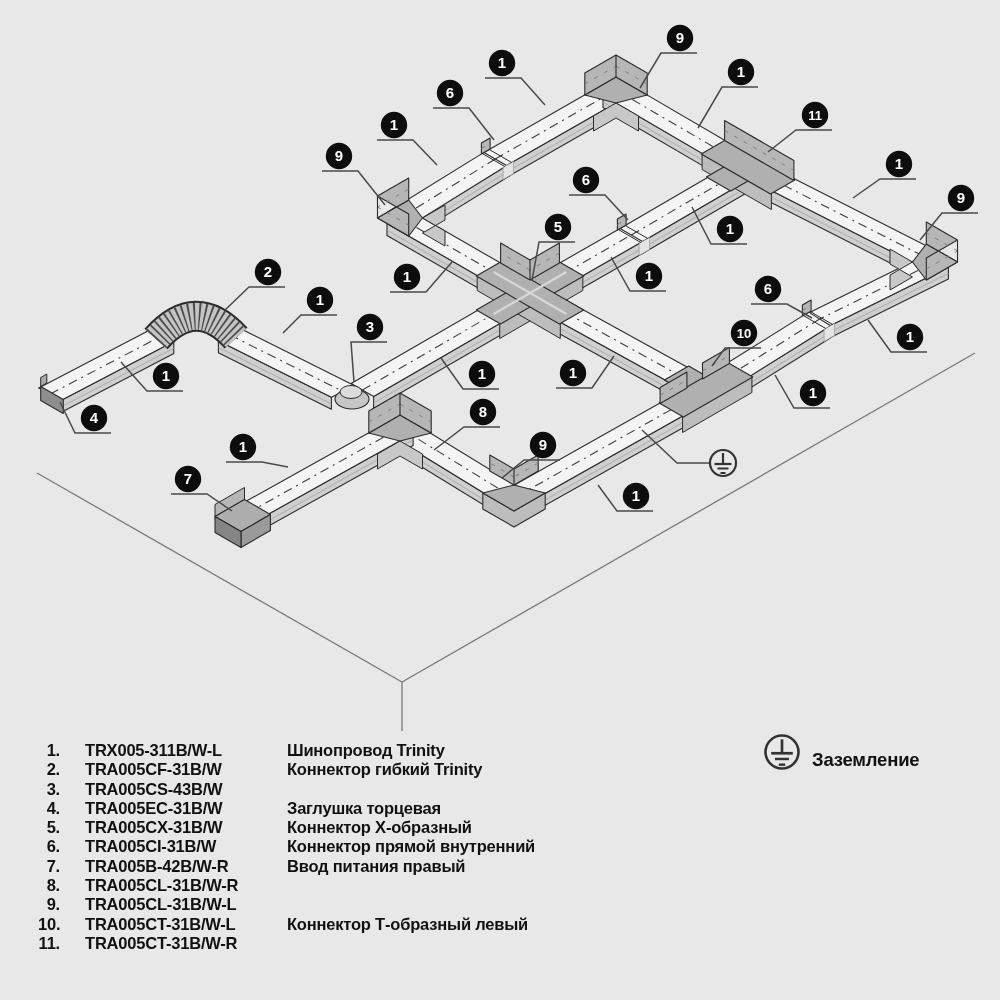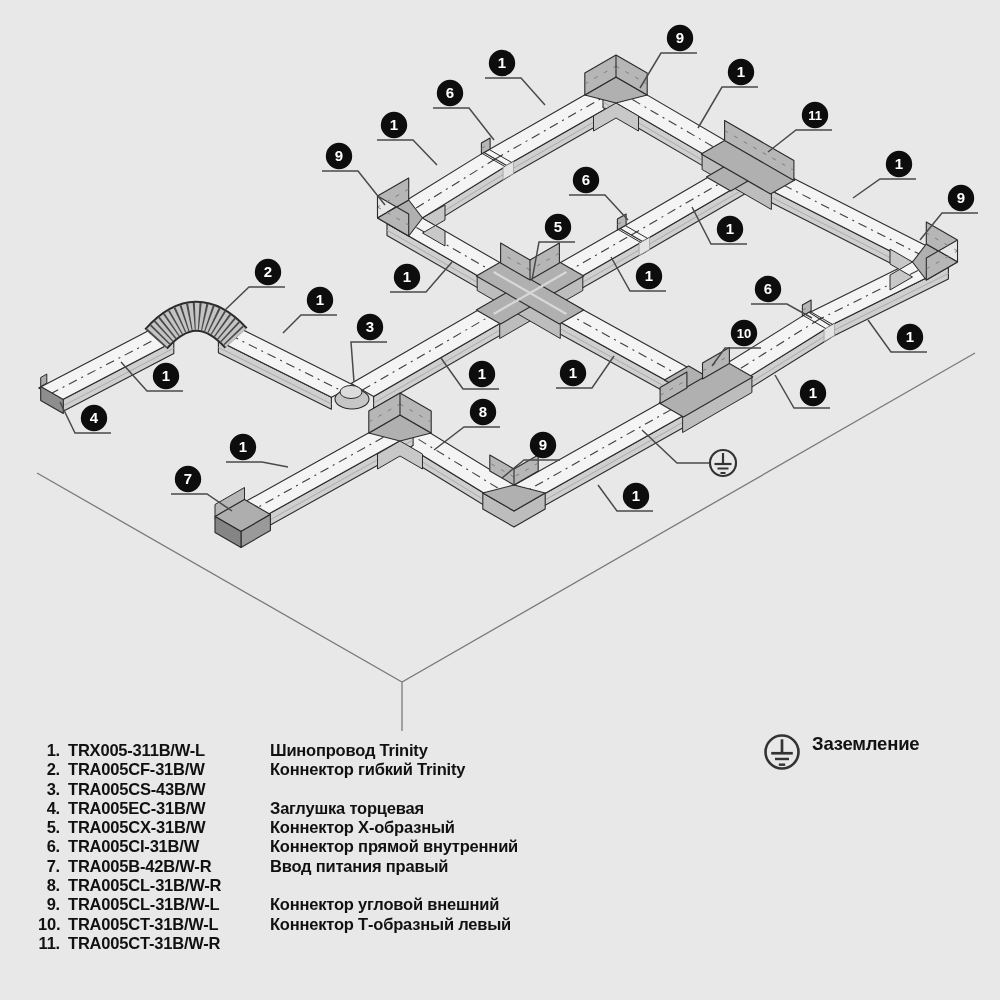--- a/index.html
+++ b/index.html
@@ -8,24 +8,24 @@
     background:#e8e8e8;
     font-family:"Liberation Sans","DejaVu Sans",sans-serif;
   }
   #diagram-svg{position:absolute;left:0;top:0;}
   .legend{
     position:absolute;left:38px;top:741px;
     color:#111;font-weight:700;letter-spacing:-0.2px;
   }
   .legend-row{display:flex;align-items:baseline;height:19.3px;font-size:16.5px;line-height:19.3px;}
   .legend-num{width:22px;text-align:right;margin-right:8px;flex:none;}
-  .legend-sku{width:202px;flex:none;}
+  .legend-sku{width:202px;flex:none;margin-left:17px;}
   .legend-desc{flex:none;white-space:nowrap;}
   .ground-legend{
-    position:absolute;left:763px;top:733px;display:flex;align-items:flex-start;
+    position:absolute;left:763px;top:733px;display:flex;align-items:flex-end;
   }
   .ground-legend-label{
     color:#111;font-weight:700;font-size:18.5px;letter-spacing:-0.2px;margin-left:11px;
   }
 </style>
 </head>
 <body>
 
 <svg id="diagram-svg" width="1000" height="736" viewBox="0 0 1000 736">
     <path d="M37,473 L402,682 L975,353 M402,682 L402,731" fill="none" stroke="#7a7a7a" stroke-width="1.3"></path>
@@ -366,21 +366,20 @@
       <span class="legend-sku">TRA005B-42B/W-R</span>
       <span class="legend-desc">Ввод питания правый</span>
     </div>
     <div class="legend-row">
       <span class="legend-num">8.</span>
       <span class="legend-sku">TRA005CL-31B/W-R</span>
     </div>
     <div class="legend-row">
       <span class="legend-num">9.</span>
       <span class="legend-sku">TRA005CL-31B/W-L</span>
-      <span class="legend-desc">Коннектор угловой внешний</span>
     </div>
     <div class="legend-row">
       <span class="legend-num">10.</span>
       <span class="legend-sku">TRA005CT-31B/W-L</span>
       <span class="legend-desc">Коннектор Т-образный левый</span>
     </div>
     <div class="legend-row">
       <span class="legend-num">11.</span>
       <span class="legend-sku">TRA005CT-31B/W-R</span>
     </div>

